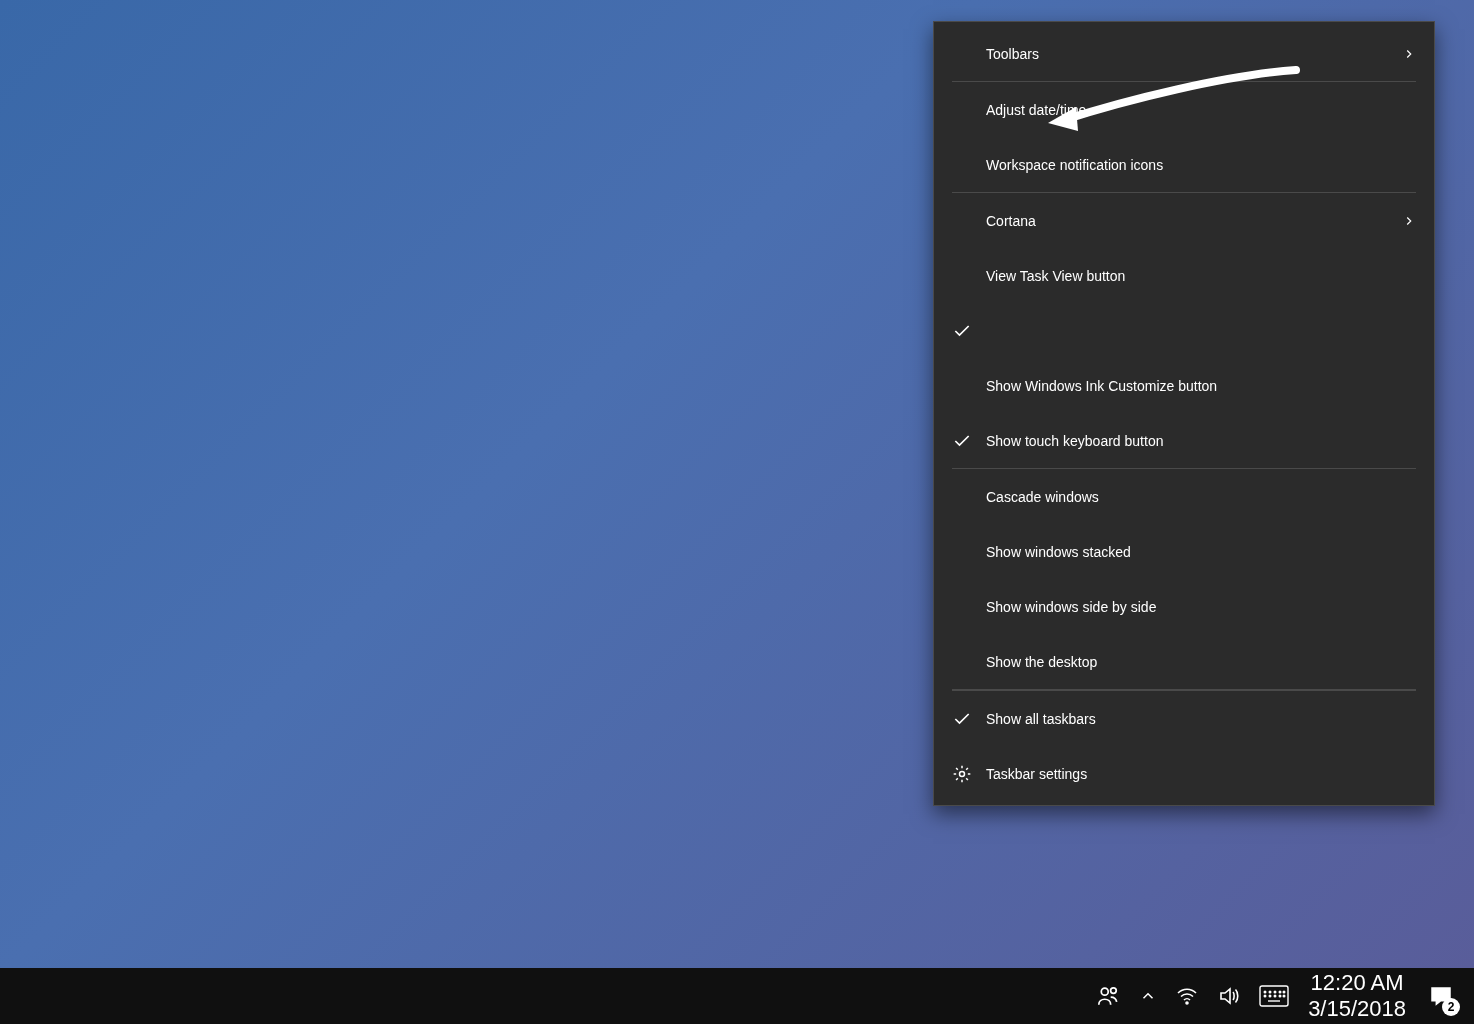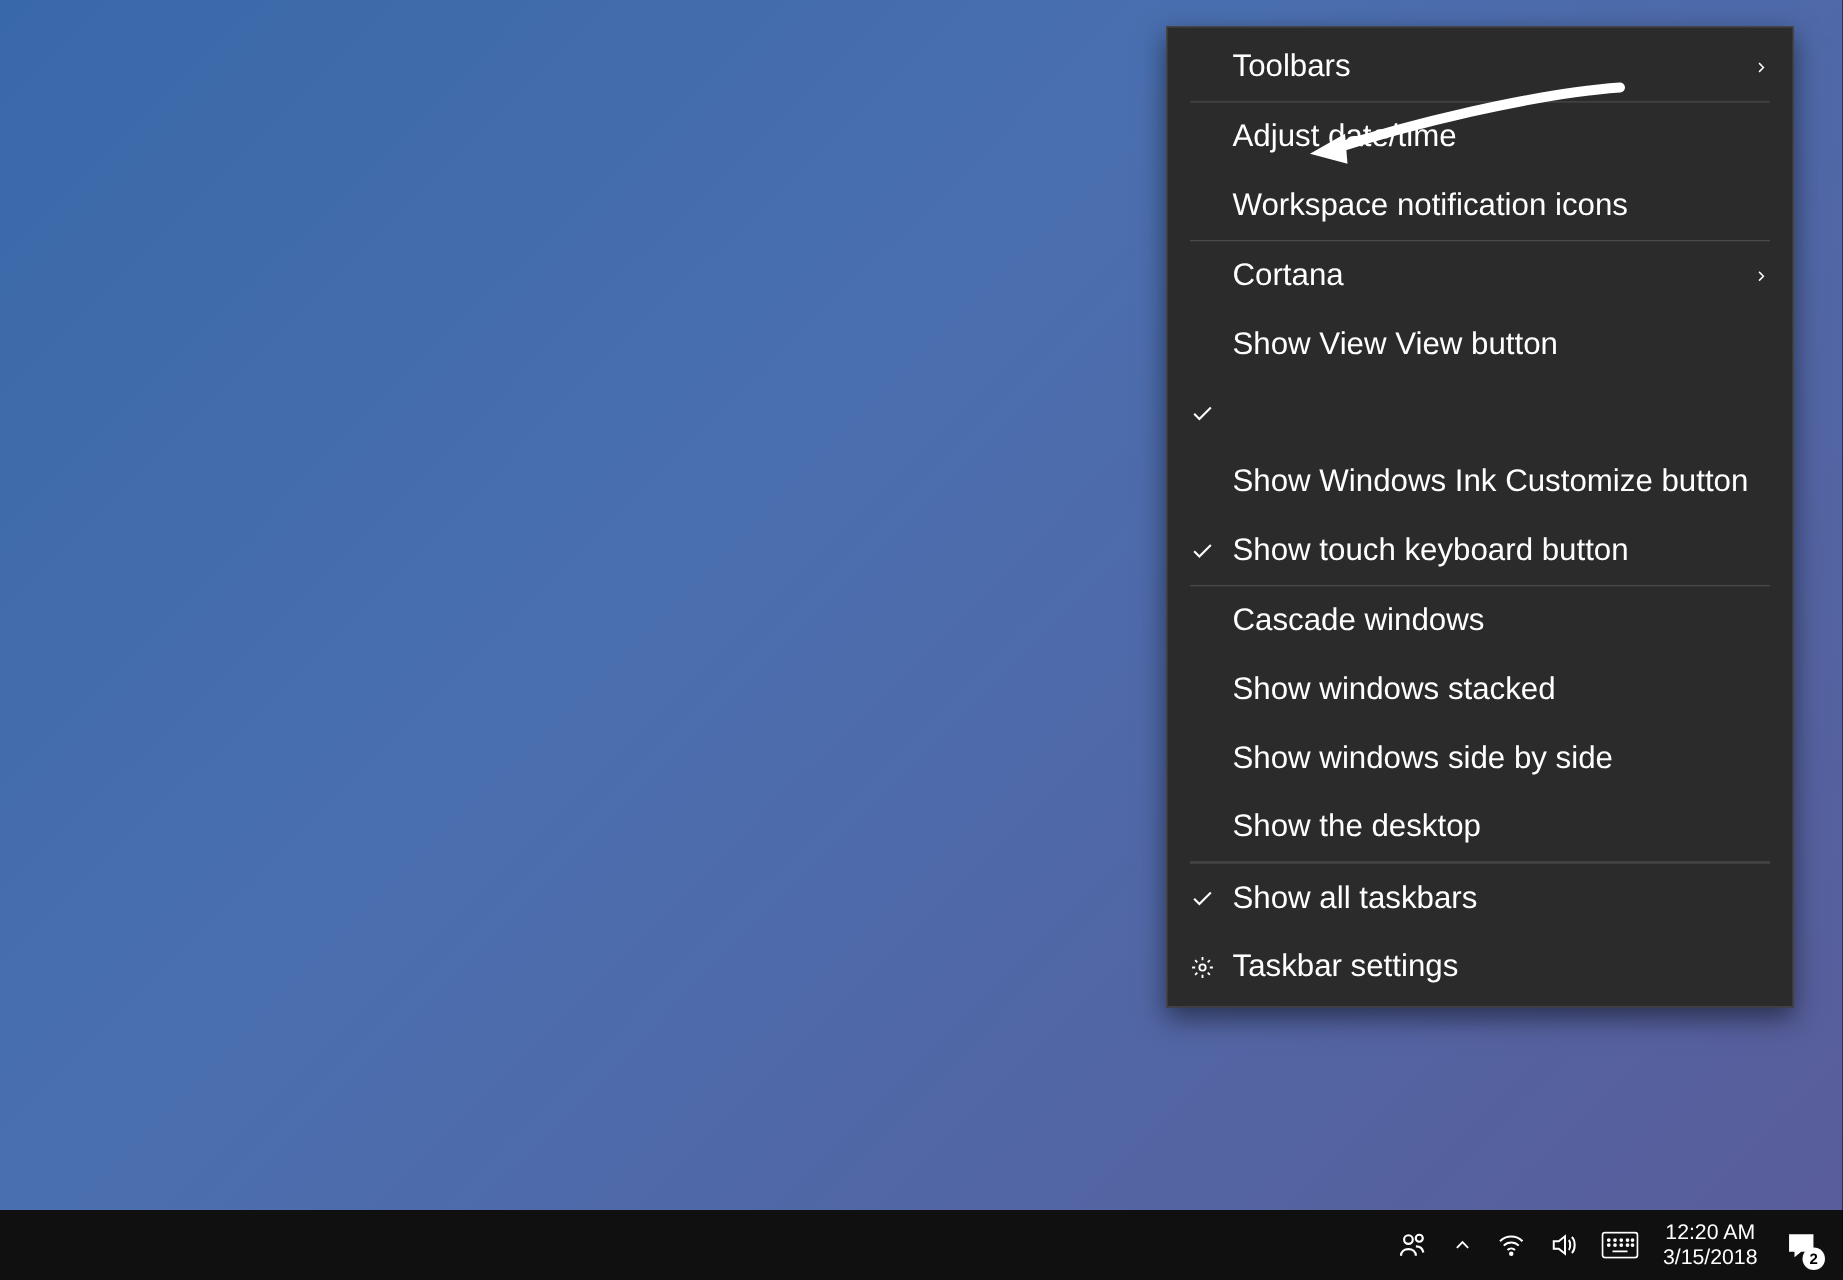--- a/index.html
+++ b/index.html
@@ -45,21 +45,21 @@
       height: 100%;
       padding: 0 9px;
       cursor: pointer;
     }
     .tray-item svg { display: block; }
     .clock {
       display: flex;
       flex-direction: column;
       align-items: center;
       justify-content: center;
-      font-size: 17px;
+      font-size: 22px;
       line-height: 1.2;
       padding: 0 10px;
       height: 100%;
       cursor: pointer;
       color: #fff;
     }
     .notif {
       position: relative;
       display: flex;
       align-items: center;
@@ -84,21 +84,21 @@
       justify-content: center;
     }
     .context-menu {
       position: absolute;
       top: 21px;
       left: 933px;
       width: 502px;
       background: #2b2b2b;
       border: 1px solid #4a4a4a;
       color: #fff;
-      font-size: 25px;
+      font-size: 14px;
       padding: 4px 0;
       box-shadow: 0 8px 20px rgba(0,0,0,0.5);
     }
     .menu-item {
       display: flex;
       align-items: center;
       height: 55px;
       padding: 0 18px;
       cursor: pointer;
       position: relative;
@@ -228,21 +228,21 @@
     <span class="menu-icon-slot"></span>
     <span class="menu-label">Cortana</span>
     <span class="menu-chevron">
       <svg width="14" height="14" viewBox="0 0 24 24" fill="none" stroke="#fff" stroke-width="2">
           <polyline points="9 6 15 12 9 18"></polyline>
         </svg>
     </span>
   </div>
   <div class="menu-item">
     <span class="menu-icon-slot"></span>
-    <span class="menu-label">Show View View button</span>
+    <span class="menu-label">View Task View button</span>
   </div>
   <div class="menu-item">
     <span class="menu-icon-slot">
       <svg width="20" height="20" viewBox="0 0 24 24" fill="none" stroke="#fff" stroke-width="2">
           <polyline points="4 12 9 17 20 6"></polyline>
         </svg>
     </span>
   </div>
   <div class="menu-item">
     <span class="menu-icon-slot"></span>

